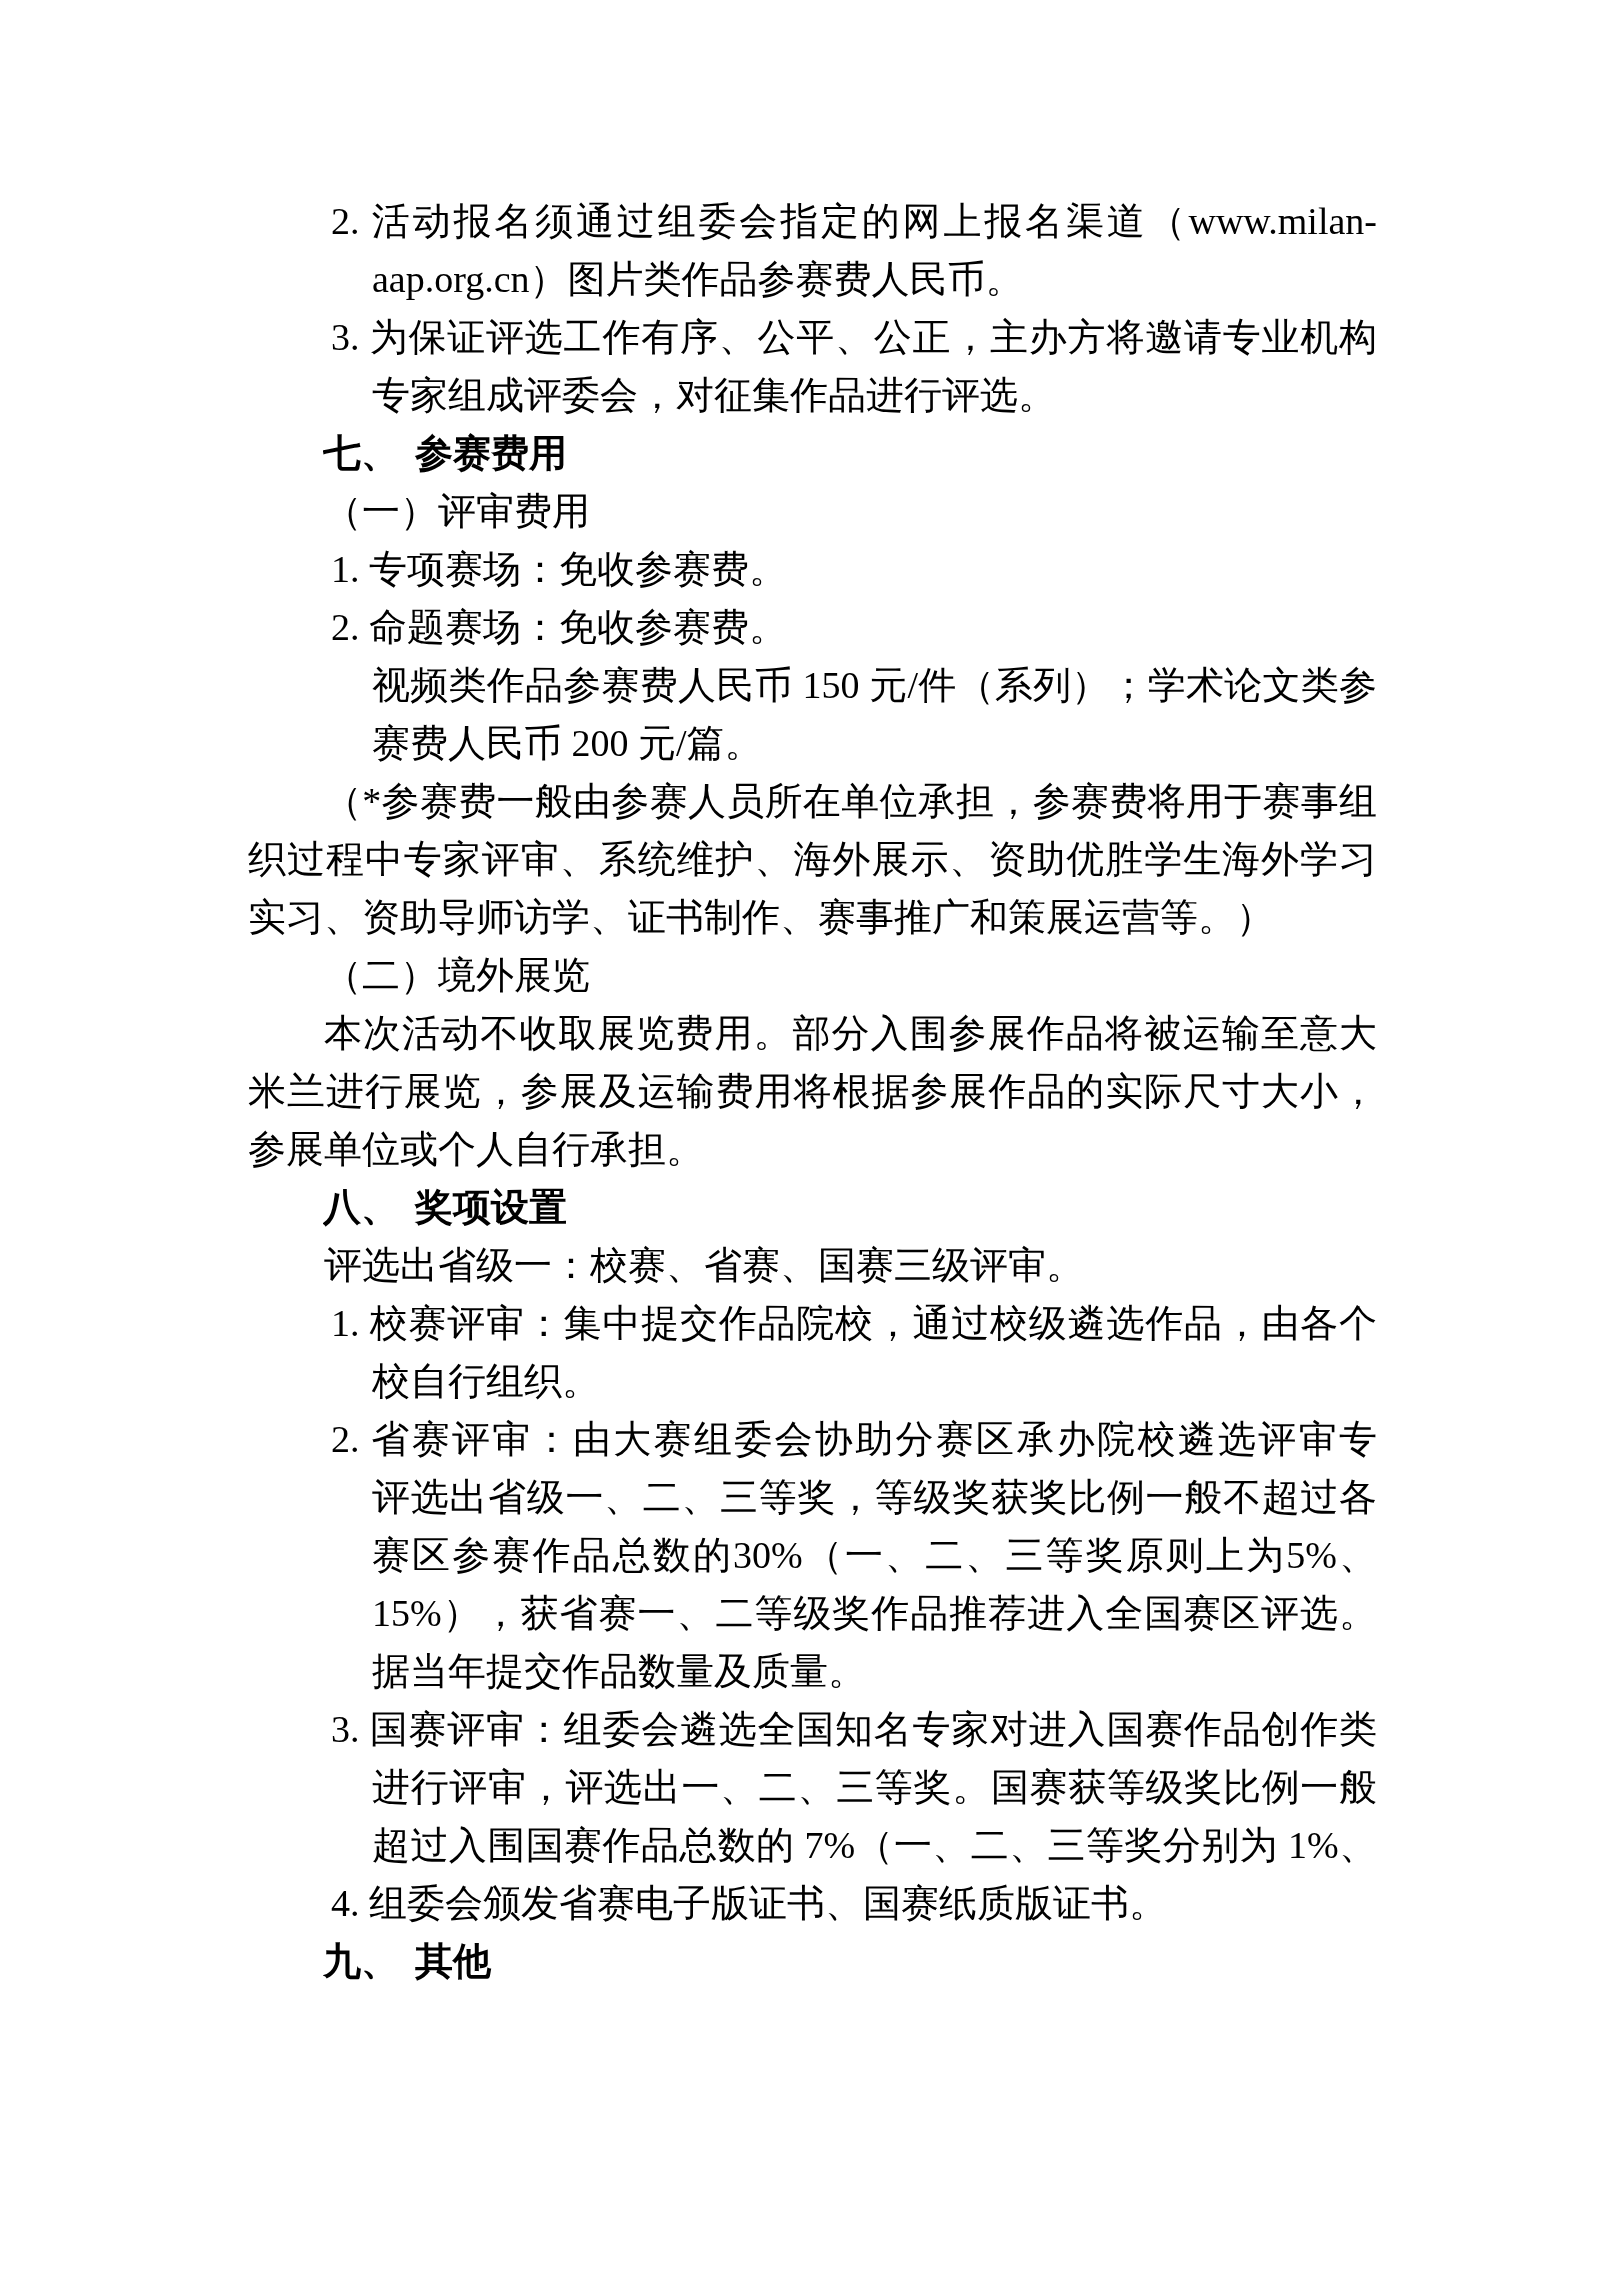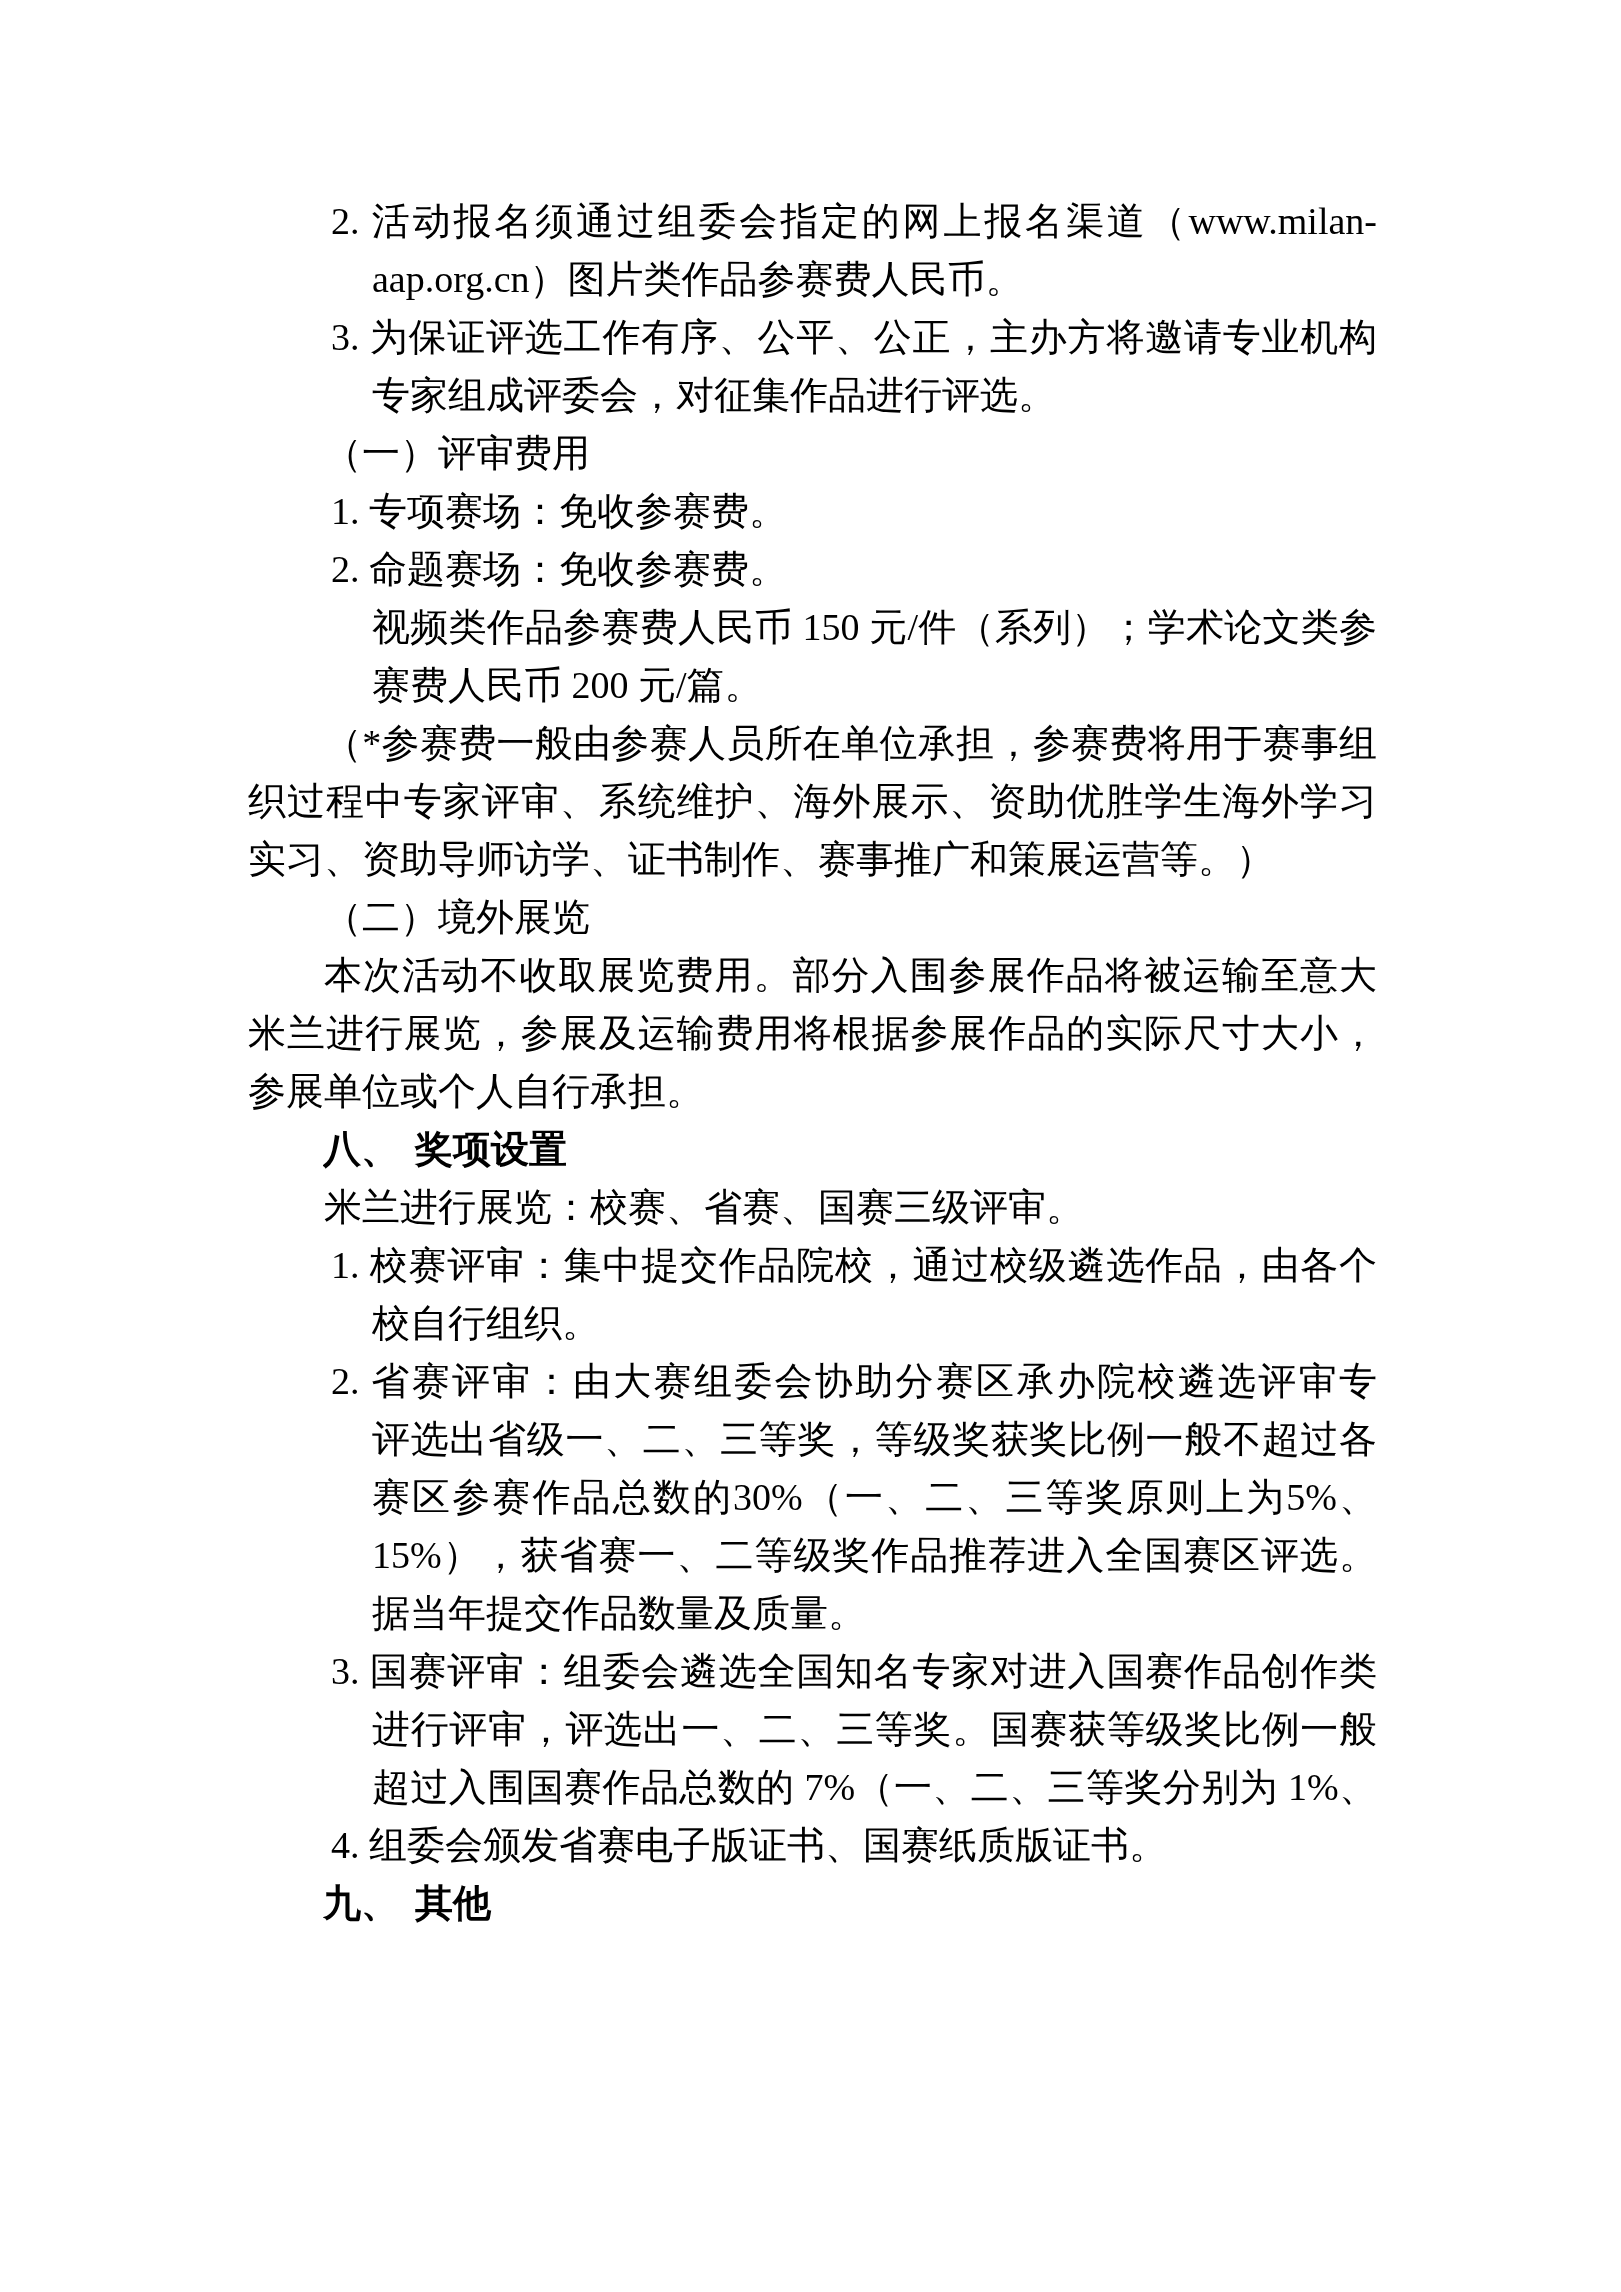--- a/index.html
+++ b/index.html
@@ -68,41 +68,44 @@
 <body>
 
 <div class="page">
   <div>
 
     <div class="line l-list j">2. 活动报名须通过组委会指定的网上报名渠道（www.milan-</div>
     <div class="line l-listc">aap.org.cn）图片类作品参赛费人民币。</div>
     <div class="line l-list j">3. 为保证评选工作有序、公平、公正，主办方将邀请专业机构及</div>
     <div class="line l-listc">专家组成评委会，对征集作品进行评选。</div>
 
+    <div class="line l-head">
+      <span class="head-num">七、</span><span class="head-title">参赛费用</span>
+    </div>
 
     <div class="line l-para">（一）评审费用</div>
     <div class="line l-list">1. 专项赛场：免收参赛费。</div>
     <div class="line l-list">2. 命题赛场：免收参赛费。</div>
     <div class="line l-listc j">视频类作品参赛费人民币 150 元/件（系列）；学术论文类参</div>
     <div class="line l-listc">赛费人民币 200 元/篇。</div>
 
     <div class="line l-para j">（*参赛费一般由参赛人员所在单位承担，参赛费将用于赛事组</div>
     <div class="line l-cont j">织过程中专家评审、系统维护、海外展示、资助优胜学生海外学习和</div>
     <div class="line l-cont">实习、资助导师访学、证书制作、赛事推广和策展运营等。）</div>
 
     <div class="line l-para">（二）境外展览</div>
     <div class="line l-para j">本次活动不收取展览费用。部分入围参展作品将被运输至意大利</div>
     <div class="line l-cont j">米兰进行展览，参展及运输费用将根据参展作品的实际尺寸大小，由</div>
     <div class="line l-cont">参展单位或个人自行承担。</div>
 
     <div class="line l-head">
       <span class="head-num">八、</span><span class="head-title">奖项设置</span>
     </div>
 
-    <div class="line l-para">米兰进行展览：校赛、省赛、国赛三级评审。</div>
+    <div class="line l-para">评选出省级一：校赛、省赛、国赛三级评审。</div>
     <div class="line l-list j">1. 校赛评审：集中提交作品院校，通过校级遴选作品，由各个院</div>
     <div class="line l-listc">校自行组织。</div>
     <div class="line l-list j">2. 省赛评审：由大赛组委会协助分赛区承办院校遴选评审专家，</div>
     <div class="line l-listc j">评选出省级一、二、三等奖，等级奖获奖比例一般不超过各省</div>
     <div class="line l-listc j">赛区参赛作品总数的30%（一、二、三等奖原则上为5%、10%、</div>
     <div class="line l-listc j">15%），获省赛一、二等级奖作品推荐进入全国赛区评选。根</div>
     <div class="line l-listc">据当年提交作品数量及质量。</div>
     <div class="line l-list j">3. 国赛评审：组委会遴选全国知名专家对进入国赛作品创作类</div>
     <div class="line l-listc j">进行评审，评选出一、二、三等奖。国赛获等级奖比例一般不</div>
     <div class="line l-listc j">超过入围国赛作品总数的 7%（一、二、三等奖分别为 1%、</div>

